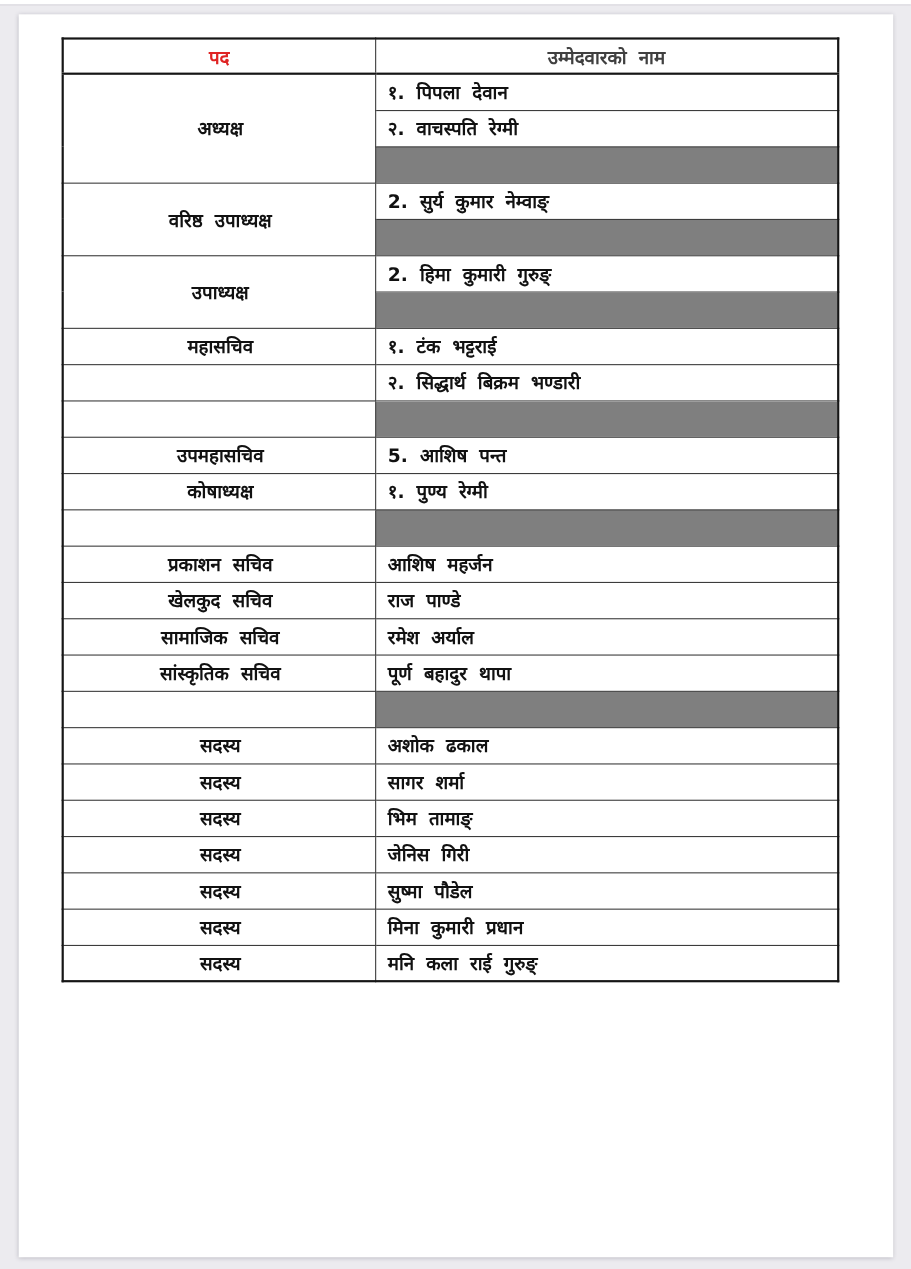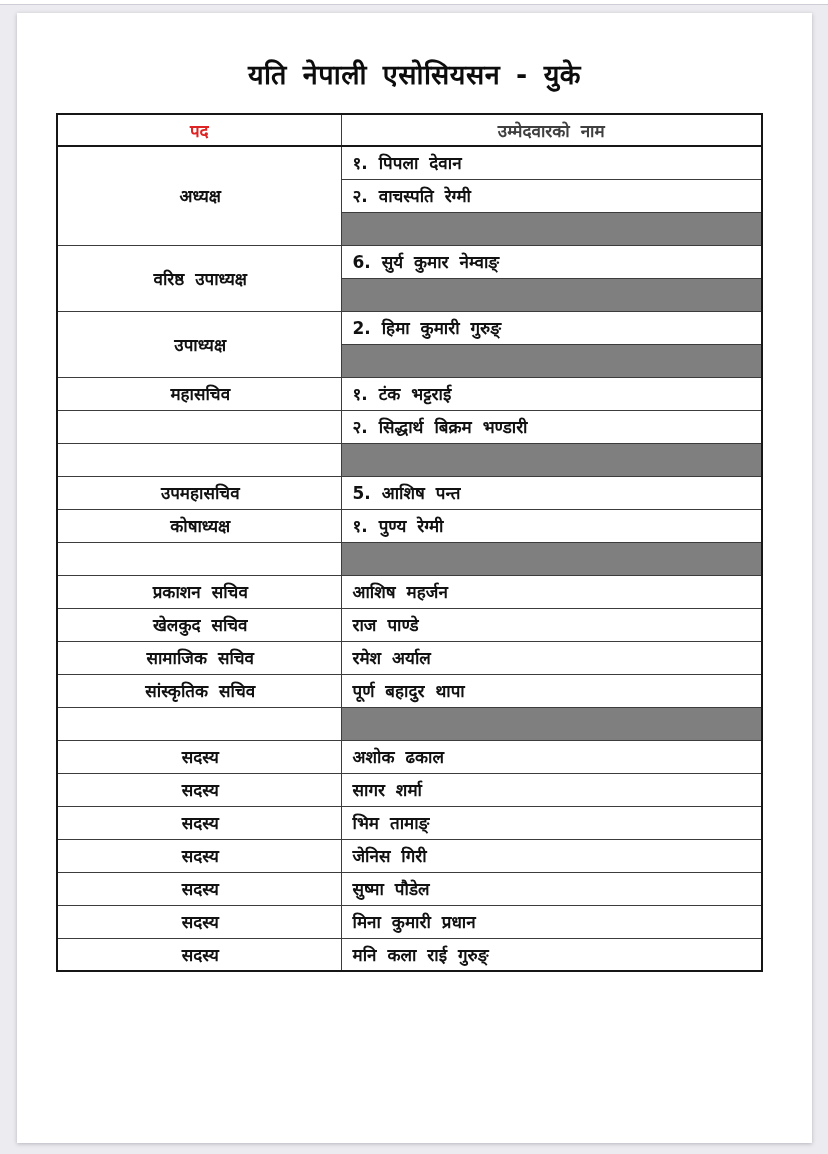--- a/index.html
+++ b/index.html
@@ -62,21 +62,20 @@
   td.pos  { text-align: center; padding-left: 8px; }
   td.cand { text-align: left; padding-left: 11px; }
   td.gray { background: #7f7f7f; }
 </style>
 </head>
 <body style="background: rgb(236, 235, 239);">
 
 <div class="top-strip"></div>
 
 <div class="paper">
-  <div class="doc-title">यति नेपाली एसोसियसन - युके</div>
 
   <table class="roster">
     <colgroup>
       <col class="c-pos">
       <col class="c-name">
     </colgroup>
     <thead>
       <tr>
         <th style="color: rgb(223, 36, 36);">पद</th>
         <th style="color: #404040;">उम्मेदवारको नाम</th>
@@ -88,21 +87,21 @@
           <td class="cand">१. पिपला देवान</td>
         </tr>
         <tr>
           <td class="cand">२. वाचस्पति रेग्मी</td>
         </tr>
         <tr>
           <td class="cand gray" style="background: rgb(127, 127, 127);"></td>
         </tr>
         <tr>
           <td class="pos" rowspan="2">वरिष्ठ उपाध्यक्ष</td>
-          <td class="cand">6. सुर्य कुमार नेम्वाङ्</td>
+          <td class="cand">2. सुर्य कुमार नेम्वाङ्</td>
         </tr>
         <tr>
           <td class="cand gray" style="background: rgb(127, 127, 127);"></td>
         </tr>
         <tr>
           <td class="pos" rowspan="2">उपाध्यक्ष</td>
           <td class="cand">2. हिमा कुमारी गुरुङ्</td>
         </tr>
         <tr>
           <td class="cand gray" style="background: rgb(127, 127, 127);"></td>

